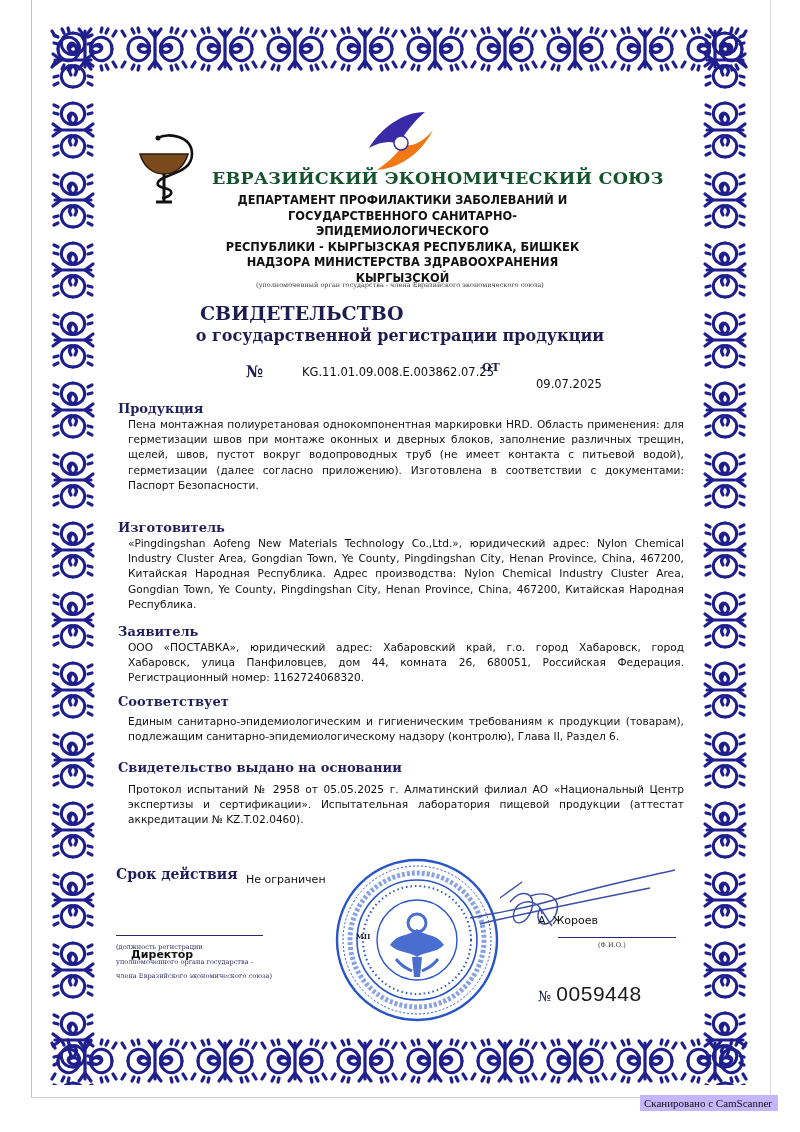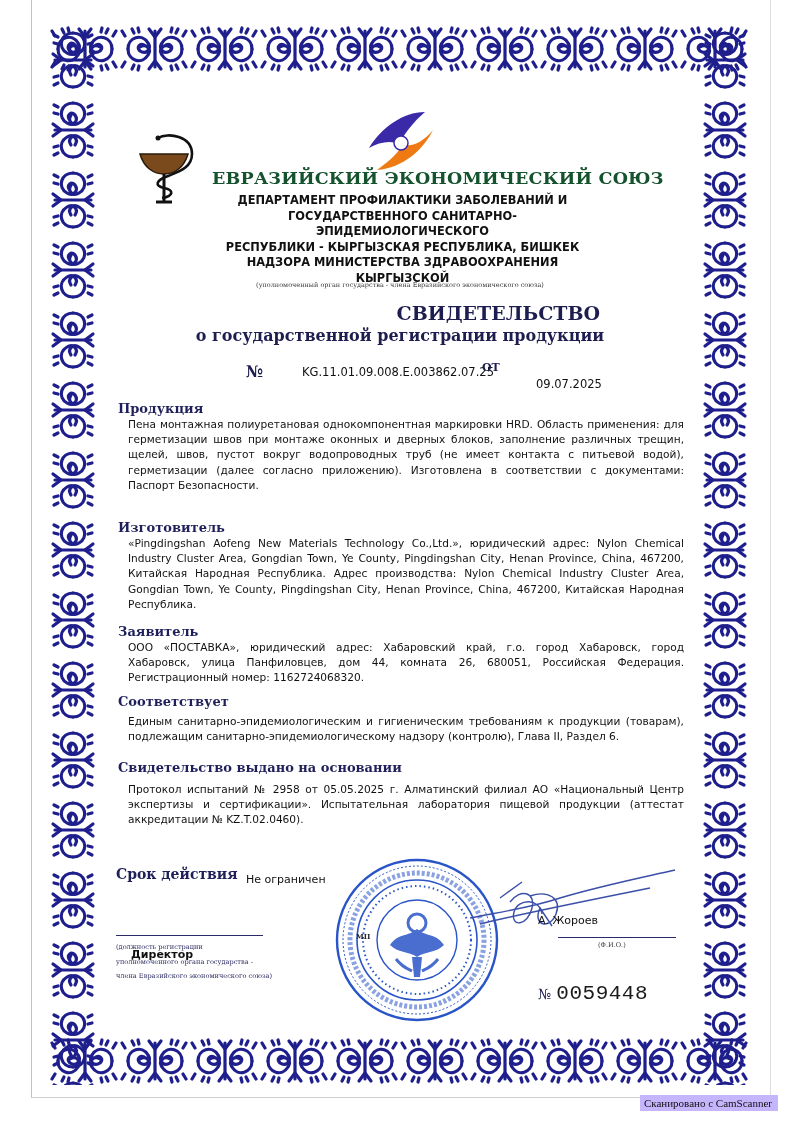--- a/index.html
+++ b/index.html
@@ -39,21 +39,21 @@
     position: absolute; left: 215px; top: 193px; width: 375px;
     font-family: "DejaVu Sans", sans-serif; font-size: 11.4px; font-weight: bold;
     color: #111; text-align: center; line-height: 15.5px;
   }
   .org-authority {
     position: absolute; left: 200px; top: 281px; width: 400px;
     font-family: "DejaVu Serif", serif; font-size: 6.5px; color: #333; text-align: center;
   }
 
   .cert-title {
-    position: absolute; left: 200px; top: 302px; width: 400px; text-align: right;
+    position: absolute; left: 200px; top: 302px; width: 400px; text-align: left;
     font-family: "DejaVu Serif", serif; font-weight: bold; font-size: 19px; color: #1d1d50;
   }
   .cert-subtitle {
     position: absolute; left: 190px; top: 326px; width: 420px; text-align: center;
     font-family: "DejaVu Serif", serif; font-weight: bold; font-size: 16px; color: #1d1d50;
     white-space: nowrap;
   }
   .cert-number-row {
     position: absolute; left: 240px; top: 362px; width: 380px; height: 22px;
   }
@@ -106,21 +106,21 @@
     position: absolute; left: 558px; top: 937px; width: 118px; height: 1px; background: #2a2a6a;
   }
   .fio-caption {
     position: absolute; left: 598px; top: 941px; font-family: "DejaVu Serif", serif;
     font-size: 6.5px; color: #333;
   }
   .serial {
     position: absolute; left: 538px; top: 982px; white-space: nowrap;
   }
   .serial .no { font-family: "DejaVu Serif", serif; font-size: 14px; color: #1d1d50; }
-  .serial .num { font-family: Liberation Mono, monospace; font-size: 21px; color: #1a1a1a; letter-spacing: 0.5px; }
+  .serial .num { font-family: Liberation Sans, sans-serif; font-size: 21px; color: #1a1a1a; letter-spacing: 0.5px; }
 
   .stamp { position: absolute; left: 332px; top: 855px; width: 170px; height: 170px; }
   .signature { position: absolute; left: 470px; top: 868px; width: 210px; height: 70px; }
   .mp-label { position: absolute; left: 343px; top: 932px; font-family: "DejaVu Serif", serif; font-size: 7px; font-weight: bold; color: #223; margin-left: 13px; }
 
   .watermark {
     position: absolute; right: 22px; top: 1095px;
     font-family: Liberation Serif, serif; font-size: 11px; color: #111;
     background: #c4b5fd; padding: 2px 6px 2px 4px;
   }

